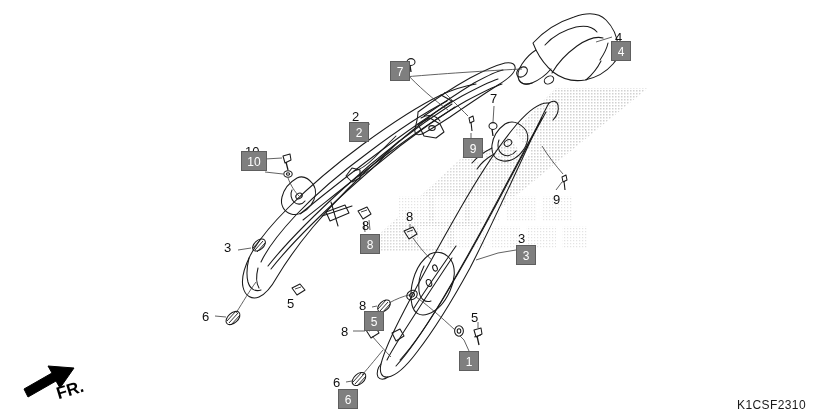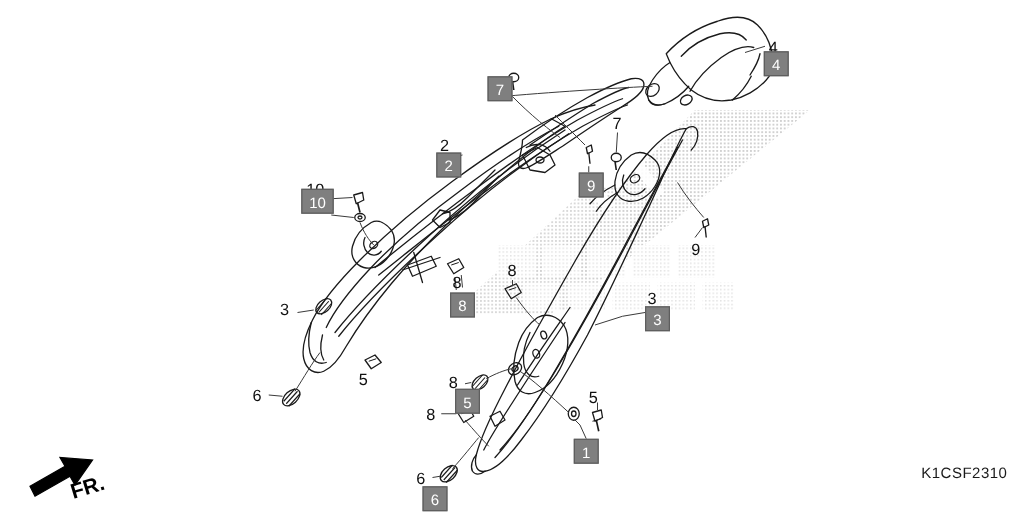--- a/index.html
+++ b/index.html
@@ -370,15 +370,15 @@
     <div class="callout-box" style="left:241px;top:151px;width:26px;">10</div>
     <div class="callout-box" style="left:360px;top:234px;">8</div>
     <div class="callout-box" style="left:516px;top:245px;">3</div>
     <div class="callout-box" style="left:364px;top:311px;">5</div>
     <div class="callout-box" style="left:459px;top:351px;">1</div>
     <div class="callout-box" style="left:338px;top:389px;">6</div>
   </div>
 
   <div class="fr-label" style="left:60px;top:384px;">FR.</div>
 
-  <div class="docid" style="left:737px;top:371px;">K1CSF2310</div>
+  <div class="docid" style="left:737px;top:398px;">K1CSF2310</div>
 
 </div>
 
 </body></html>

